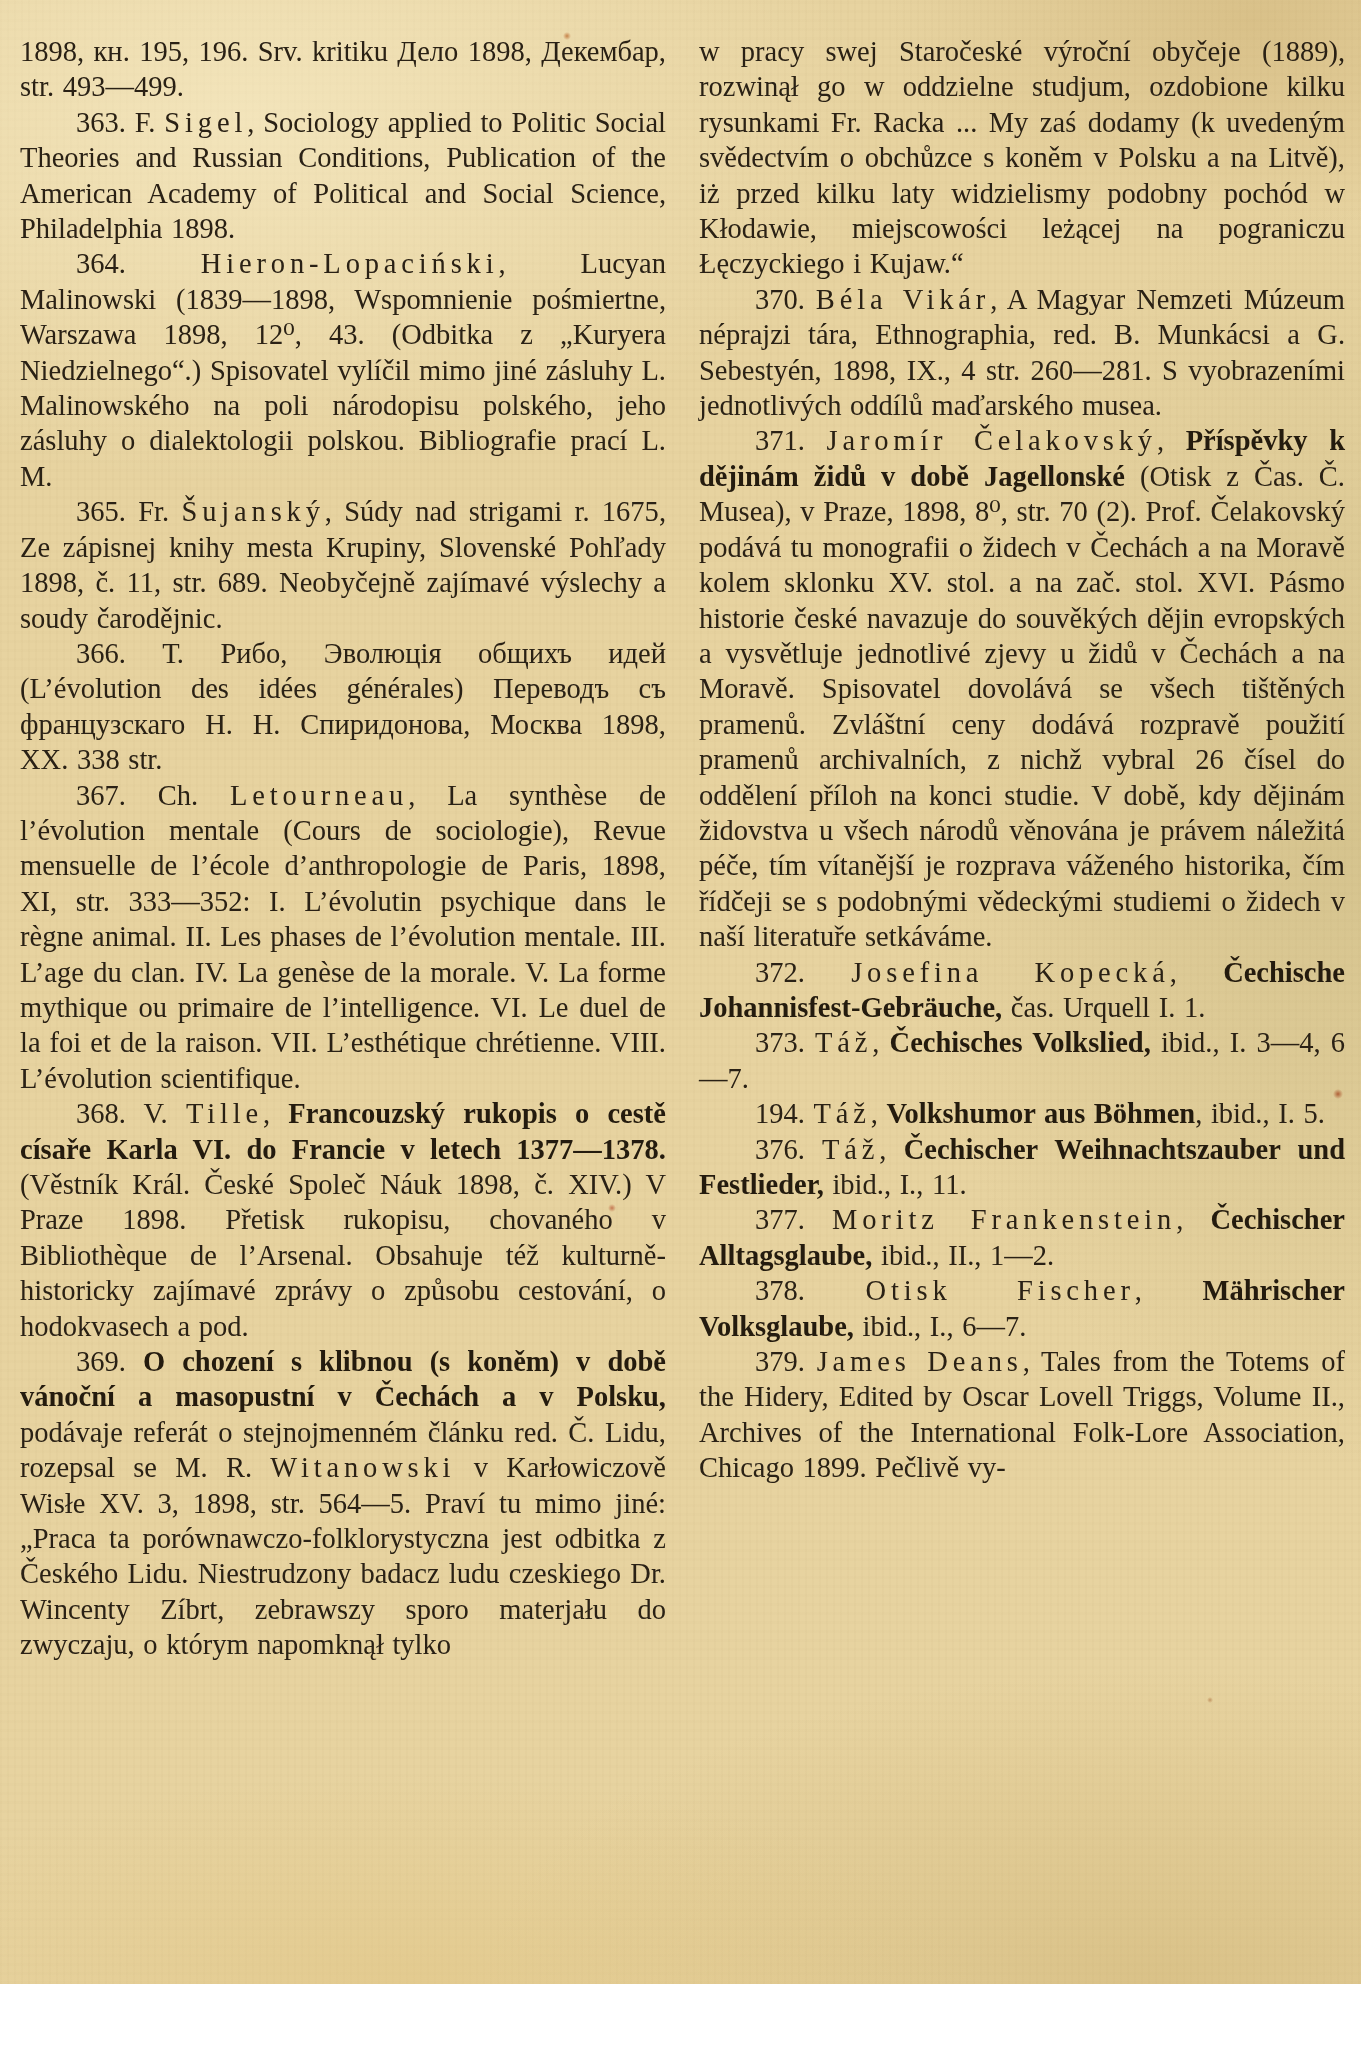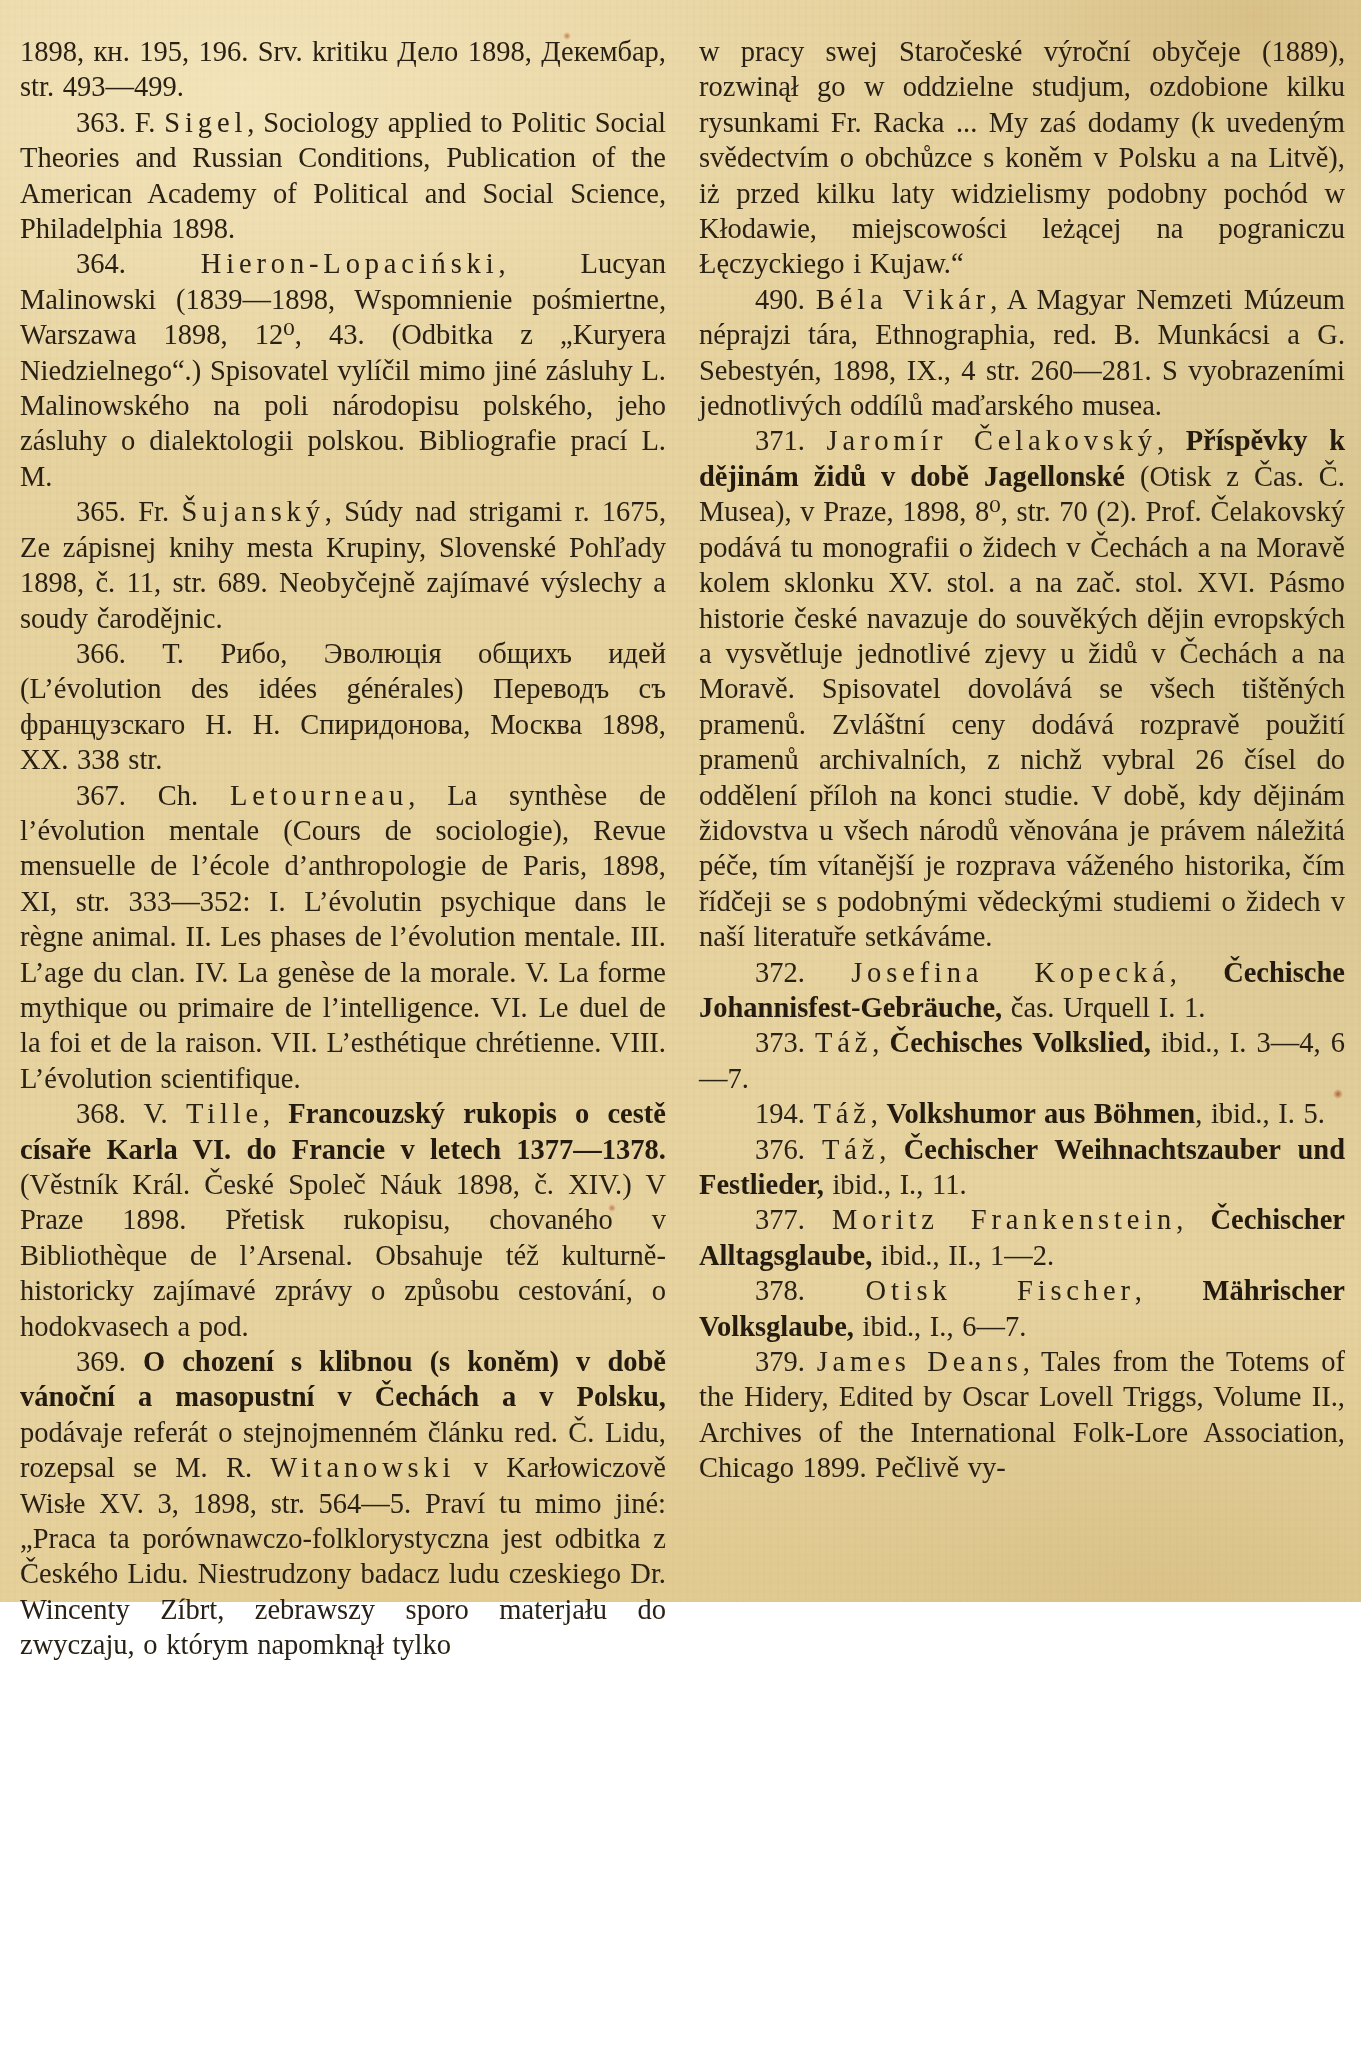--- a/index.html
+++ b/index.html
@@ -2,21 +2,21 @@
 <html><head>
 <meta charset="utf-8">
 <style>
   html, body { margin: 0; padding: 0; }
   body {
     width: 1361px; height: 2066px; overflow: hidden;
     font-family: "Liberation Serif", "DejaVu Serif", serif;
   }
   .paper {
     position: relative;
-    width: 1361px; height: 1602px;
+    width: 1361px; height: 1984px;
     box-sizing: border-box;
     padding: 34px 14px 0 20px;
     background-color: #e7d3a0;
     background-image:
       radial-gradient(circle 5px at 1338px 1094px, rgba(168,78,38,0.85), rgba(168,78,38,0) 100%),
       radial-gradient(circle 4px at 567px 36px,  rgba(185,100,40,0.75), rgba(185,100,40,0) 100%),
       radial-gradient(circle 4px at 612px 1208px, rgba(175,60,30,0.6),  rgba(175,60,30,0) 100%),
       radial-gradient(circle 3px at 1210px 1700px, rgba(160,90,40,0.5), rgba(160,90,40,0) 100%),
       radial-gradient(ellipse 900px 520px at 18% 6%,  rgba(255,246,214,0.50), rgba(255,246,214,0) 70%),
       radial-gradient(ellipse 620px 880px at 99% 42%, rgba(168,155,95,0.28),  rgba(168,155,95,0) 72%),
@@ -53,21 +53,21 @@
         <p class="para ind"><span>363. F. </span><span class="r-sp">Sigel</span><span>, </span><span class="r-i">Sociology</span><span> applied to Politic Social Theories and Russian Conditions, Publication of the American Academy of Political and Social Science, Philadelphia 1898.</span></p>
         <p class="para ind"><span>364. </span><span class="r-sp">Hieron-Lopaciński</span><span>, </span><span class="r-i">Lucyan Malinowski</span><span> (1839—1898, Wspomnienie pośmiertne, Warszawa 1898, 12⁰, 43. (Odbitka z „Kuryera Niedzielnego“.) Spisovatel vylíčil mimo jiné zásluhy L. Malinowského na poli národopisu polského, jeho zásluhy o dialektologii polskou. Bibliografie prací L. M.</span></p>
         <p class="para ind"><span>365. Fr. </span><span class="r-sp">Šujanský</span><span>, </span><span class="r-i">Súdy nad strigami r. 1675</span><span>, Ze zápisnej knihy mesta Krupiny, Slovenské Pohľady 1898, č. 11, str. 689. Neobyčejně zajímavé výslechy a soudy čarodějnic.</span></p>
         <p class="para ind"><span>366. Т. Рибо, Эволюція общихъ идей (L’évolution des idées générales) Переводъ съ французскаго Н. Н. Спиридонова, Москва 1898, XX. 338 str.</span></p>
         <p class="para ind"><span>367. Ch. </span><span class="r-sp">Letourneau</span><span>, </span><span class="r-i">La synthèse de l’évolution mentale</span><span> (Cours de sociologie), Revue mensuelle de l’école d’anthropologie de Paris, 1898, XI, str. 333—352: I. L’évolutin psychique dans le règne animal. II. Les phases de l’évolution mentale. III. L’age du clan. IV. La genèse de la morale. V. La forme mythique ou primaire de l’intelligence. VI. Le duel de la foi et de la raison. VII. L’esthétique chrétienne. VIII. L’évolution scientifique.</span></p>
         <p class="para ind"><span>368. V. </span><span class="r-sp">Tille</span><span>, </span><span class="r-b">Francouzský rukopis o cestě císaře Karla VI. do Francie v letech 1377—1378.</span><span> (Věstník Král. České Společ Náuk 1898, č. XIV.) V Praze 1898. Přetisk rukopisu, chovaného v Bibliothèque de l’Arsenal. Obsahuje též kulturně-historicky zajímavé zprávy o způsobu cestování, o hodokvasech a pod.</span></p>
         <p class="para ind"><span>369. </span><span class="r-b">O chození s klibnou (s koněm) v době vánoční a masopustní v Čechách a v Polsku,</span><span> podávaje referát o stejnojmenném článku red. Č. Lidu, rozepsal se M. R. </span><span class="r-sp">Witanowski</span><span> v Karłowiczově Wisłe XV. 3, 1898, str. 564—5. Praví tu mimo jiné: „Praca ta porównawczo-folklorystyczna jest odbitka z Českého Lidu. Niestrudzony badacz ludu czeskiego Dr. Wincenty Zíbrt, zebrawszy sporo materjału do zwyczaju, o którym napomknął tylko</span></p>
       </div>
     <div class="col">
         <p class="para"><span>w pracy swej Staročeské výroční obyčeje (1889), rozwinął go w oddzielne studjum, ozdobione kilku rysunkami Fr. Racka ... My zaś dodamy (k uvedeným svědectvím o obchůzce s koněm v Polsku a na Litvě), iż przed kilku laty widzielismy podobny pochód w Kłodawie, miejscowości leżącej na pograniczu Łęczyckiego i Kujaw.“</span></p>
-        <p class="para ind"><span>490. </span><span class="r-sp">Béla Vikár</span><span>, </span><span class="r-i">A Magyar Nemzeti Múzeum néprajzi tára</span><span>, Ethnographia, red. B. Munkácsi a G. Sebestyén, 1898, IX., 4 str. 260—281. S vyobrazeními jednotlivých oddílů maďarského musea.</span></p>
+        <p class="para ind"><span>370. </span><span class="r-sp">Béla Vikár</span><span>, </span><span class="r-i">A Magyar Nemzeti Múzeum néprajzi tára</span><span>, Ethnographia, red. B. Munkácsi a G. Sebestyén, 1898, IX., 4 str. 260—281. S vyobrazeními jednotlivých oddílů maďarského musea.</span></p>
         <p class="para ind"><span>371. </span><span class="r-sp">Jaromír Čelakovský</span><span>, </span><span class="r-b">Příspěvky k dějinám židů v době Jagellonské</span><span> (Otisk z Čas. Č. Musea), v Praze, 1898, 8⁰, str. 70 (2). Prof. Čelakovský podává tu monografii o židech v Čechách a na Moravě kolem sklonku XV. stol. a na zač. stol. XVI. Pásmo historie české navazuje do souvěkých dějin evropských a vysvětluje jednotlivé zjevy u židů v Čechách a na Moravě. Spisovatel dovolává se všech tištěných pramenů. Zvláštní ceny dodává rozpravě použití pramenů archivalních, z nichž vybral 26 čísel do oddělení příloh na konci studie. V době, kdy dějinám židovstva u všech národů věnována je právem náležitá péče, tím vítanější je rozprava váženého historika, čím řídčeji se s podobnými vědeckými studiemi o židech v naší literatuře setkáváme.</span></p>
         <p class="para ind"><span>372. </span><span class="r-sp">Josefina Kopecká</span><span>, </span><span class="r-b">Čechische Johannisfest-Gebräuche,</span><span> čas. Urquell I. 1.</span></p>
         <p class="para ind"><span>373. </span><span class="r-sp">Táž</span><span>, </span><span class="r-b">Čechisches Volkslied,</span><span> ibid., I. 3—4, 6—7.</span></p>
         <p class="para ind"><span>194. </span><span class="r-sp">Táž</span><span>, </span><span class="r-b">Volkshumor aus Böhmen</span><span>, ibid., I. 5.</span></p>
         <p class="para ind"><span>376. </span><span class="r-sp">Táž</span><span>, </span><span class="r-b">Čechischer Weihnachtszauber und Festlieder,</span><span> ibid., I., 11.</span></p>
         <p class="para ind"><span>377. </span><span class="r-sp">Moritz Frankenstein</span><span>, </span><span class="r-b">Čechischer Alltagsglaube,</span><span> ibid., II., 1—2.</span></p>
         <p class="para ind"><span>378. </span><span class="r-sp">Otisk Fischer</span><span>, </span><span class="r-b">Mährischer Volksglaube,</span><span> ibid., I., 6—7.</span></p>
         <p class="para ind"><span>379. </span><span class="r-sp">James Deans</span><span>, </span><span class="r-i">Tales from the Totems of the Hidery</span><span>, Edited by Oscar Lovell Triggs, Volume II., Archives of the International Folk-Lore Association, Chicago 1899. Pečlivě vy-</span></p>
       </div>
   </div>

